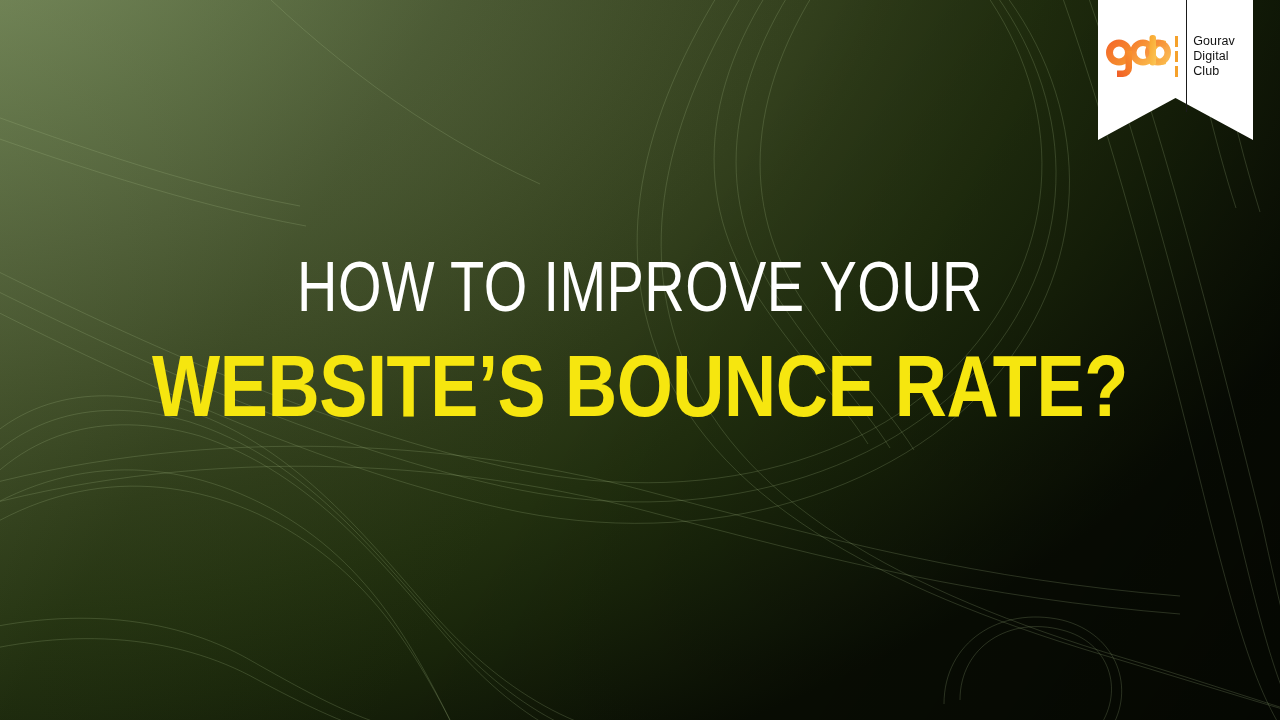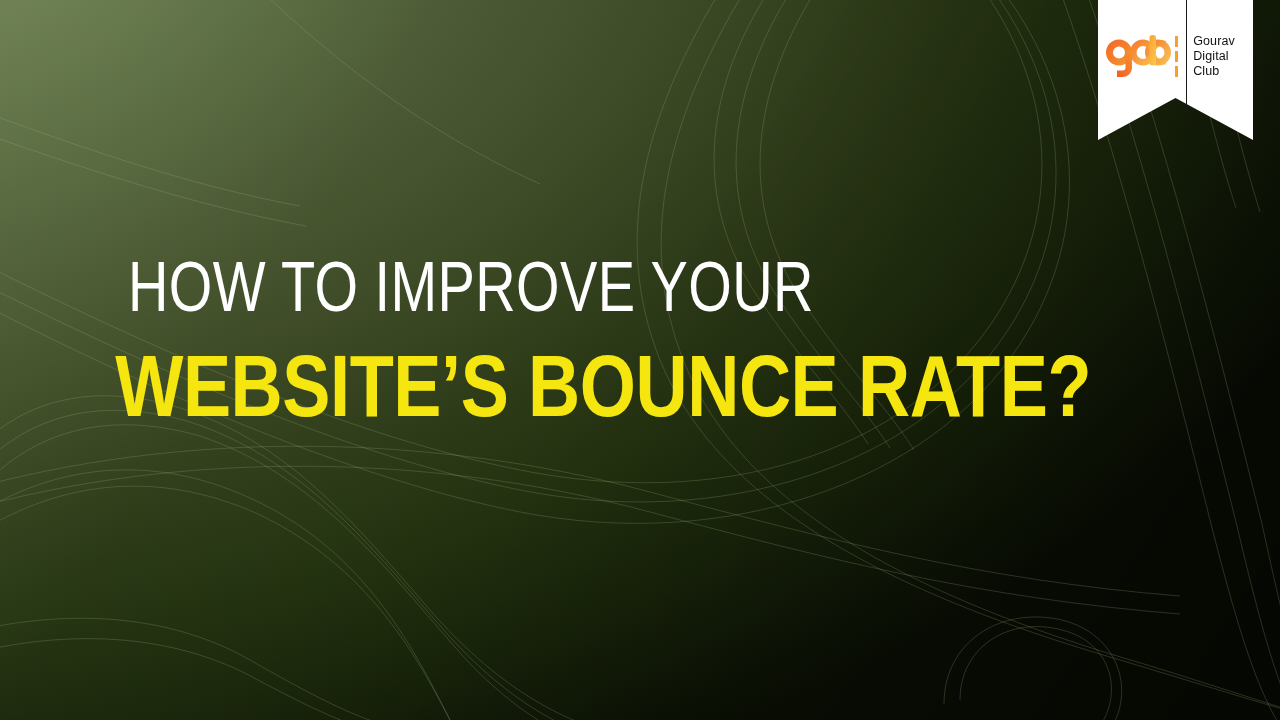--- a/index.html
+++ b/index.html
@@ -49,20 +49,21 @@
     inset: 0;
   }
   .bg-lines svg { display: block; width: 1280px; height: 720px; }
 
   
   .headline {
     position: absolute;
     left: 0;
     right: 0;
     top: 248px;
+    text-align: center;
     z-index: 5;
   }
   .headline-line1 {
     display: block;
     color: #ffffff;
     font-size: 70px;
     line-height: 78px;
     font-weight: 300;
     letter-spacing: 0.5px;
     transform: scaleX(0.80);

